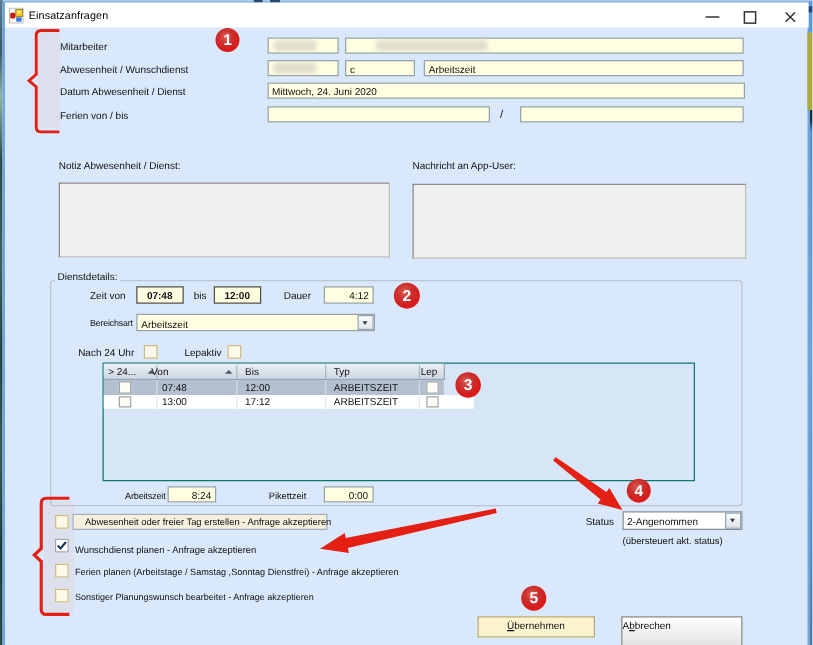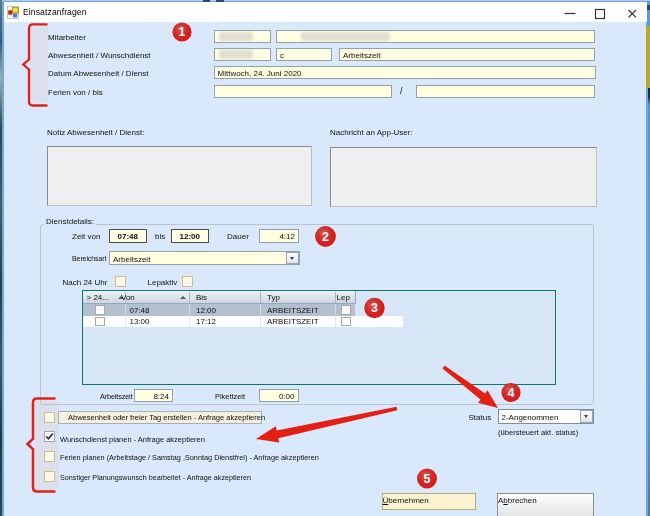--- a/index.html
+++ b/index.html
@@ -35,21 +35,21 @@
 .cbG { background:#fcfcf4; border:1px solid #a0a6ac; }
 
 #tbl { left:82px; top:289.5px; width:473.5px; height:95px; border:1px solid #0f766e; background:#d7e6f7; }
 #thead { left:0; top:0; width:273px; height:13.5px; background:linear-gradient(#eef1f5,#ccd6e2); border-bottom:1px solid #98a6b7; border-right:1px solid #98a6b7; }
 .hdiv { top:1px; width:1px; height:11px; background:#a9b7c6; }
 .row1 { background:#b2c0d0; }
 .row2 { background:#ffffff; }
 .cell { position:absolute; white-space:nowrap; }
 .sort { width:0; height:0; border-left:3px solid transparent; border-right:3px solid transparent; border-bottom:3.5px solid #4a5a6a; }
 
-#btnU { left:381.5px; top:493px; width:94.5px; height:16.5px; background:#fbf3d0; border:1px solid #b7ab79; line-height:14.5px; }
+#btnU { left:381.5px; top:493px; width:94.5px; height:16.5px; background:#fbf3d0; border:1px solid #b7ab79; text-align:center; line-height:14.5px; }
 #btnA { left:497px; top:493px; width:96.5px; height:31px; background:linear-gradient(#fefefe,#e9e9e9 60%,#d8d8d8); border:1px solid #8d8d8d; text-align:left; line-height:14.5px; }
 
 #stc { left:498px; top:408.5px; width:95.5px; height:15.5px; background:#fff; border:1px solid #7f8c9a; }
 </style></head>
 <body>
 <div class="abs" id="topedge"></div>
 <div class="abs" id="topline"></div>
 <div class="abs" style="left:203px;top:0;width:7px;height:1.6px;background:#2c4a74"></div>
 <div class="abs" style="left:216px;top:0;width:8px;height:1.6px;background:#2c4a74"></div>
 <div class="abs" id="titlebar"></div>
@@ -137,21 +137,21 @@
     <div class="abs cbG" style="left:11.5px;top:1px;width:10px;height:9.5px"></div>
     <div class="cell" style="left:46.5px;top:1.5px">07:48</div>
     <div class="cell" style="left:113px;top:1.5px">12:00</div>
     <div class="cell" style="left:184px;top:1.5px">ARBEITSZEIT</div>
     <div class="abs cbG" style="left:257.5px;top:1px;width:10px;height:9.5px"></div>
     <div class="abs" style="left:42px;top:0;width:1px;height:11.5px;background:#d4dde6"></div>
     <div class="abs" style="left:106px;top:0;width:1px;height:11.5px;background:#d4dde6"></div>
     <div class="abs" style="left:177px;top:0;width:1px;height:11.5px;background:#d4dde6"></div>
     <div class="abs" style="left:251.5px;top:0;width:1px;height:11.5px;background:#d4dde6"></div>
   </div>
-  <div class="abs row2" style="left:0;top:25px;width:320px;height:11.5px">
+  <div class="abs row2" style="left:0;top:25px;width:296px;height:11.5px">
     <div class="abs cbG" style="left:11.5px;top:1px;width:10px;height:9.5px"></div>
     <div class="cell" style="left:46.5px;top:1.5px">13:00</div>
     <div class="cell" style="left:113px;top:1.5px">17:12</div>
     <div class="cell" style="left:184px;top:1.5px">ARBEITSZEIT</div>
     <div class="abs cbG" style="left:257.5px;top:1px;width:10px;height:9.5px"></div>
     <div class="abs" style="left:42px;top:0;width:1px;height:11.5px;background:#e4e8ee"></div>
     <div class="abs" style="left:106px;top:0;width:1px;height:11.5px;background:#e4e8ee"></div>
     <div class="abs" style="left:177px;top:0;width:1px;height:11.5px;background:#e4e8ee"></div>
     <div class="abs" style="left:251.5px;top:0;width:1px;height:11.5px;background:#e4e8ee"></div>
   </div>

